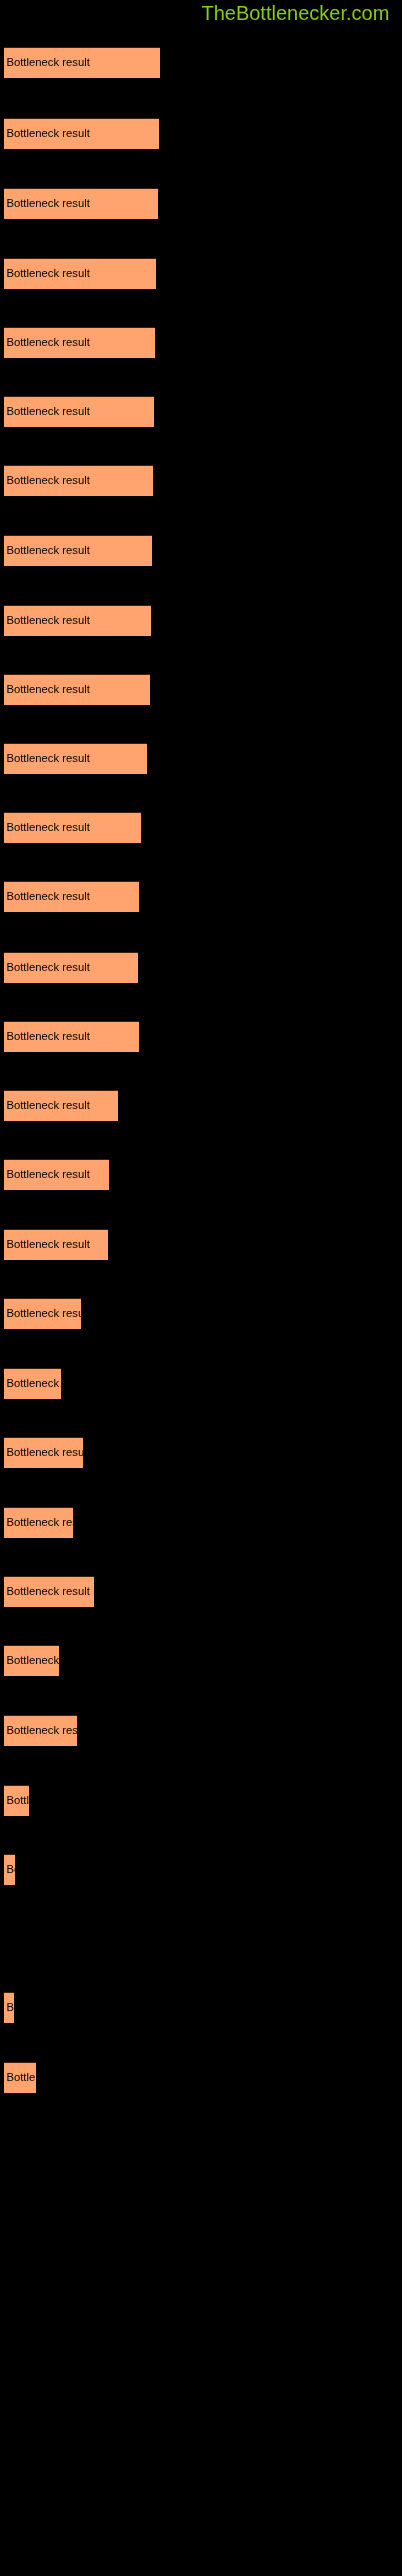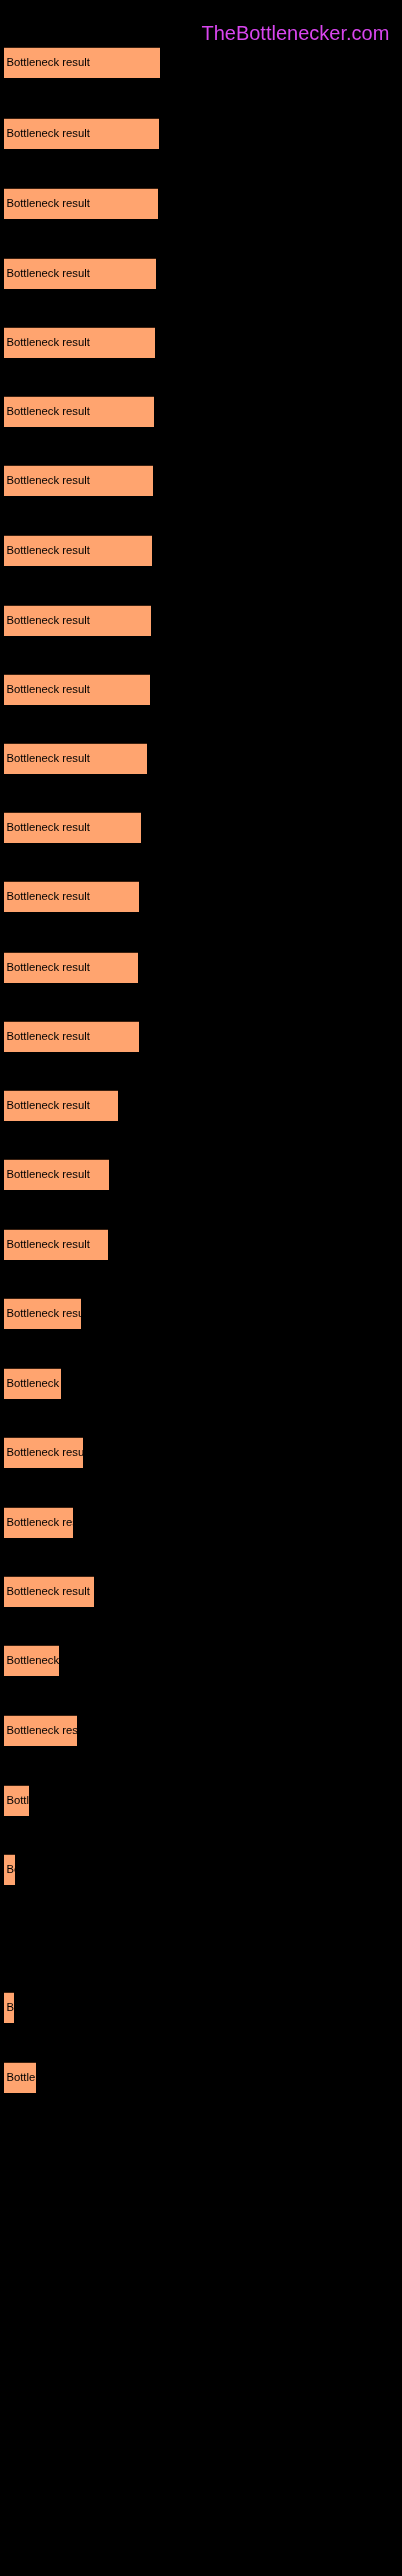--- a/index.html
+++ b/index.html
@@ -23,25 +23,24 @@
     width: 403px;
     height: 2576px;
     background: #000000;
   }
   #watermark-title {
     position: absolute;
     right: 13.7px;
     top: 0.8px;
     font-size: 20px;
     line-height: 24px;
-    color: #d946ef;
+    color: #84cc16;
     letter-spacing: 0px;
     white-space: nowrap;
     font-family: "Liberation Sans", sans-serif;
-    margin-top: 20px;
   }
   #bars-layer {
     position: absolute;
     left: 0;
     top: 0;
     width: 403px;
     height: 1940px;
   }
   .bar-row {
     position: absolute;

